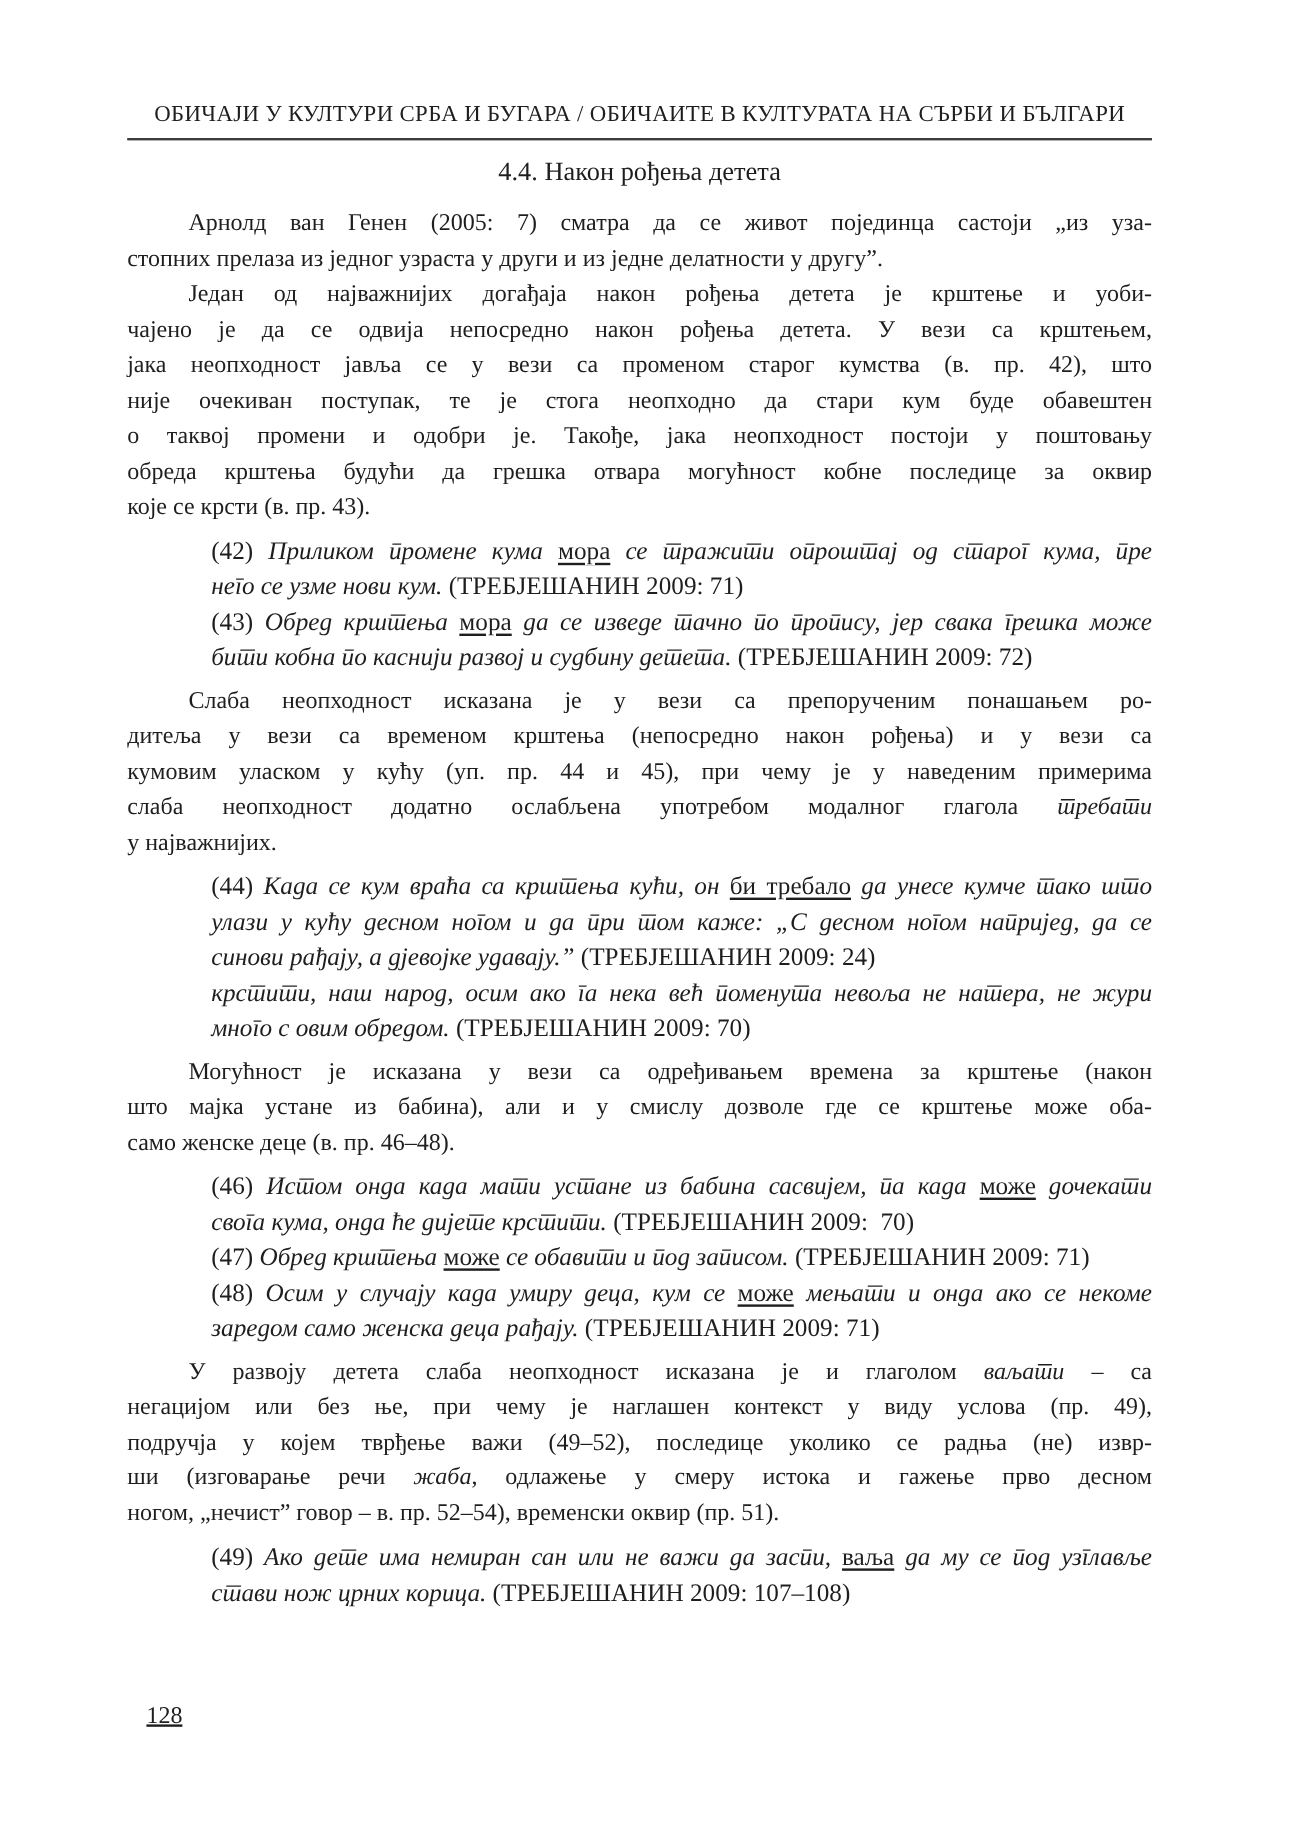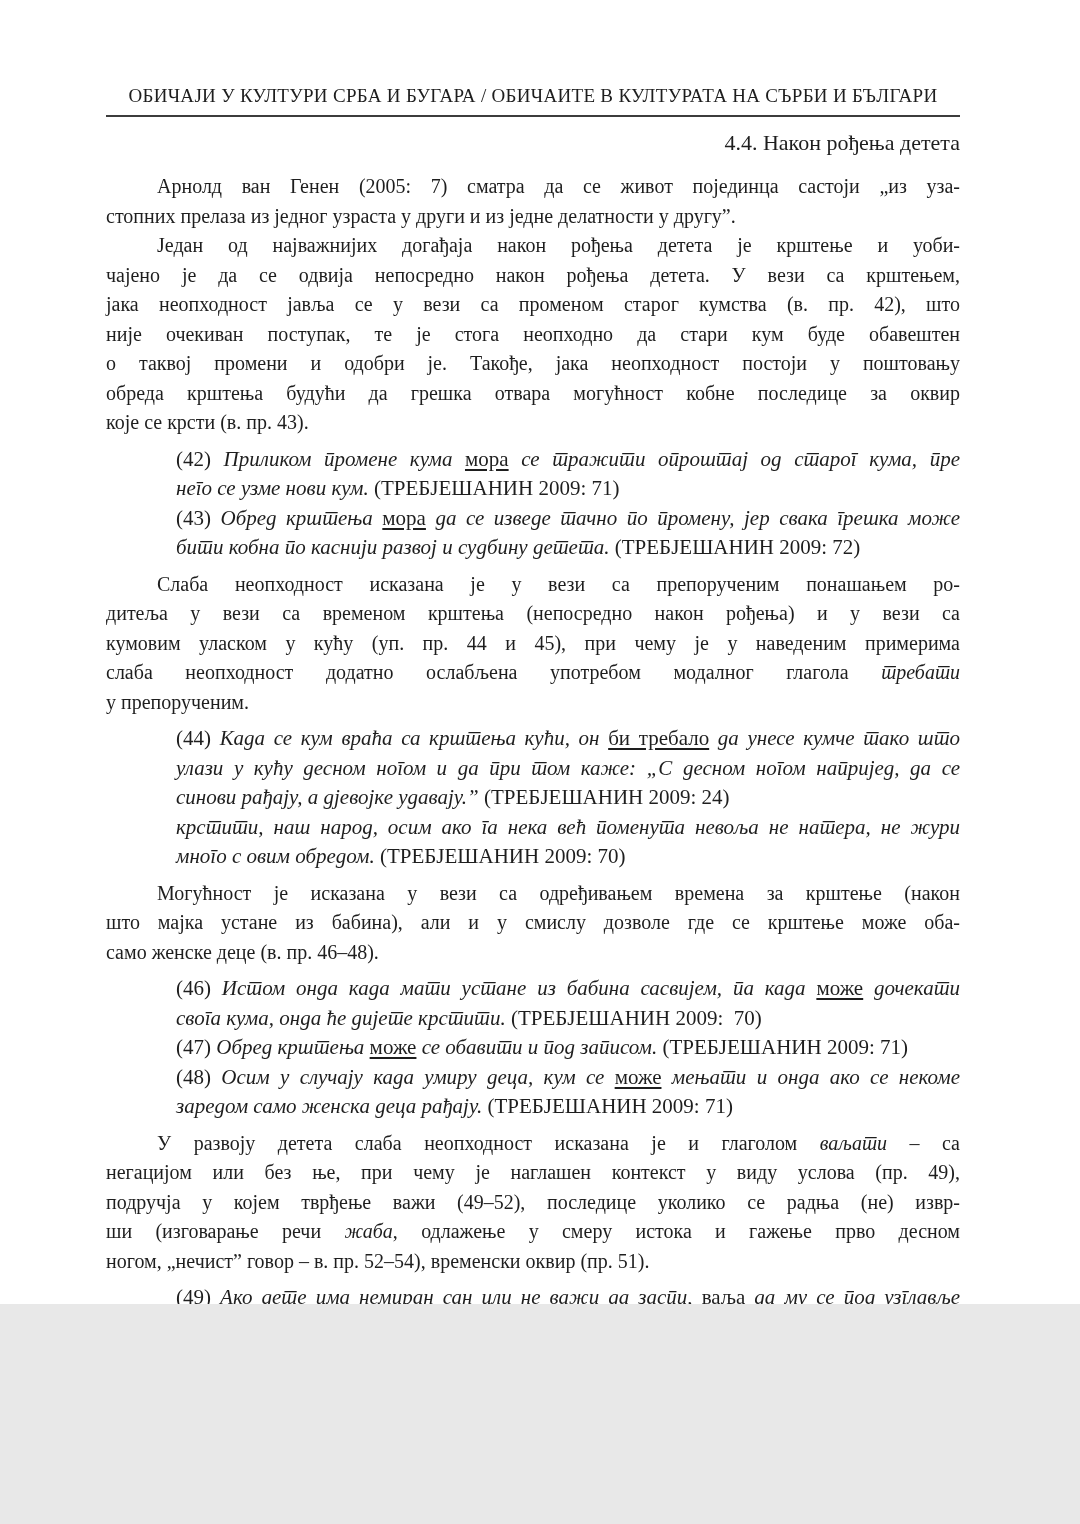--- a/index.html
+++ b/index.html
@@ -1,19 +1,19 @@
 <!DOCTYPE html>
 <html lang="sr"><head>
 <meta charset="utf-8">
 <style>
   html, body { margin: 0; padding: 0; background: #e8e8e8; }
   .page {
     position: relative;
     width: 1080px;
-    height: 1304px;
+    height: 1524px;
     background: #ffffff;
     color: #1e1e1e;
     font-family: "Liberation Serif", "DejaVu Serif", serif;
     box-sizing: border-box;
     padding-top: 84px;
     overflow: hidden;
   }
   .column {
     width: 854px;
     margin-left: 106px;
@@ -26,21 +26,21 @@
     white-space: nowrap;
   }
   .header-rule {
     height: 2px;
     background: #3c3c3c;
     margin-top: 7px;
   }
   .section-title {
     font-size: 22px;
     font-weight: normal;
-    text-align: right;
+    text-align: center;
     margin: 11px 0 0 0;
     line-height: 29px;
   }
   main { margin-top: 15px; }
   .para { font-size: 20px; line-height: 29.5px; }
   .para .line:first-child { text-indent: 51px; }
   .ex-group { margin: 7px 0 7px 0; }
   .ex {
     margin-left: 70px;
     font-size: 21px;
@@ -92,31 +92,31 @@
           <div class="line"><span class="rm">обреда крштења будући да грешка отвара могућност кобне последице за оквир</span></div>
           <div class="line last"><span class="rm">које се крсти (в. пр. 43).</span></div>
         </div>
 
       <section class="ex-group">
         <div class="ex">
             <div class="line"><span class="rm">(42) </span><span class="it">Приликом промене кума </span><span class="itu">мора</span><span class="it"> се тражити опроштај од старог кума, пре</span></div>
             <div class="line last"><span class="it">него се узме нови кум. </span><span class="rm">(ТРЕБЈЕШАНИН 2009: 71)</span></div>
           </div>
         <div class="ex">
-            <div class="line"><span class="rm">(43) </span><span class="it">Обред крштења </span><span class="itu">мора</span><span class="it"> да се изведе тачно по промену, јер свака грешка може</span></div>
+            <div class="line"><span class="rm">(43) </span><span class="it">Обред крштења </span><span class="itu">мора</span><span class="it"> да се изведе тачно по пропису, јер свака грешка може</span></div>
             <div class="line last"><span class="it">бити кобна по каснији развој и судбину детета. </span><span class="rm">(ТРЕБЈЕШАНИН 2009: 72)</span></div>
           </div>
       </section>
 
       <div class="para">
           <div class="line"><span class="rm">Слаба неопходност исказана је у вези са препорученим понашањем ро-</span></div>
           <div class="line"><span class="rm">дитеља у вези са временом крштења (непосредно након рођења) и у вези са</span></div>
           <div class="line"><span class="rm">кумовим уласком у кућу (уп. пр. 44 и 45), при чему је у наведеним примерима</span></div>
           <div class="line"><span class="rm">слаба неопходност додатно ослабљена употребом модалног глагола </span><span class="it">требати</span></div>
-          <div class="line last"><span class="rm">у препорученим.</span></div>
+          <div class="line last"><span class="rm">у најважнијих.</span></div>
         </div>
 
       <section class="ex-group">
         <div class="ex">
             <div class="line"><span class="rm">(44) </span><span class="it">Када се кум враћа са крштења кући, он </span><span class="itu">би требало</span><span class="it"> да унесе кумче тако што</span></div>
             <div class="line"><span class="it">улази у кућу десном ногом и да при том каже: „С десном ногом напријед, да се</span></div>
             <div class="line last"><span class="it">синови рађају, а дјевојке удавају.” </span><span class="rm">(ТРЕБЈЕШАНИН 2009: 24)</span></div>
           </div>
         <div class="ex">
             <div class="line"><span class="it">крстити, наш народ, осим ако га нека већ поменута невоља не натера, не жури</span></div>

